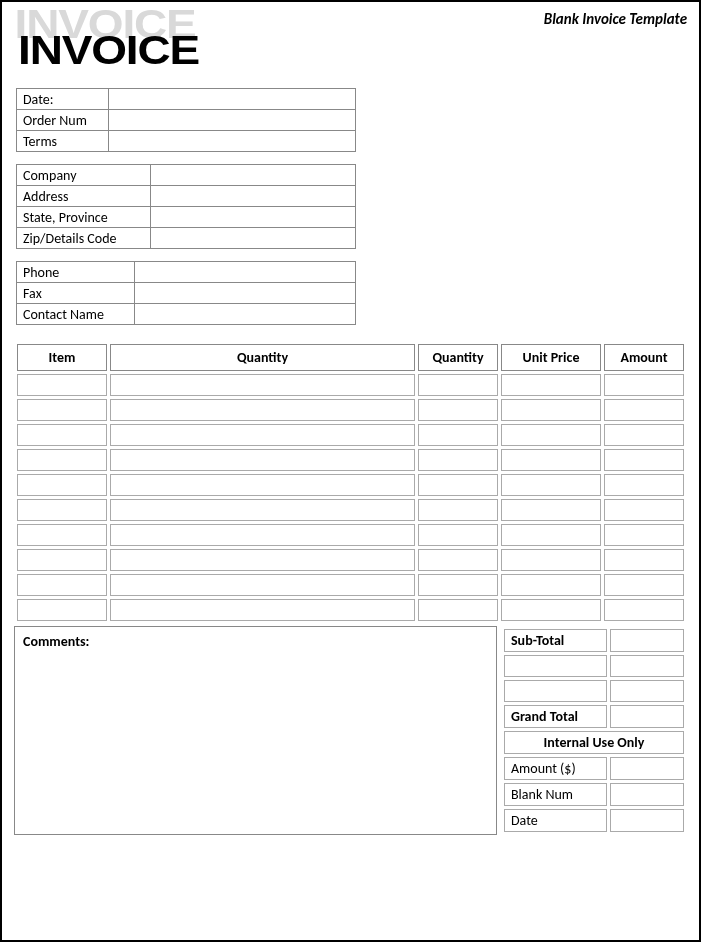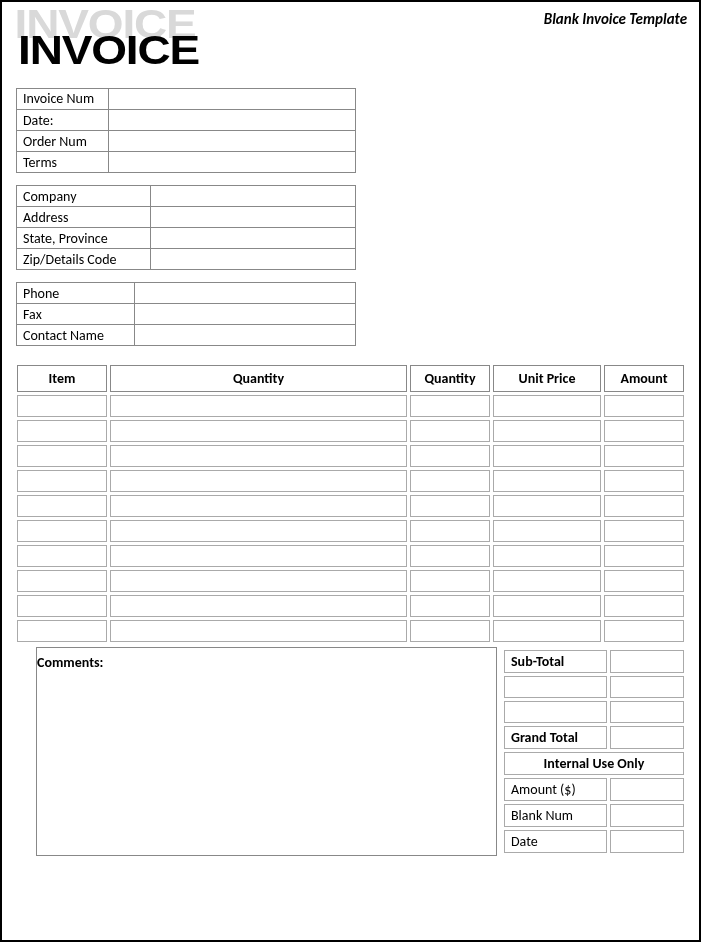--- a/index.html
+++ b/index.html
@@ -91,36 +91,35 @@
     background: #fff;
   }
   .items-table td {
     border: 1px solid #aaa;
     height: 22px;
     padding: 0 4px;
   }
   .col-item { width: 90px; }
   .col-details { }
   .col-qty { width: 80px; }
-  .col-price { width: 108px; }
+  .col-price { width: 100px; }
   .col-amount { width: 80px; text-align: center; }
 
   .bottom-row {
     display: flex;
     gap: 4px;
     margin-top: 2px;
   }
   .comments-box {
     flex: 1;
     border: 1px solid #888;
-    padding: 6px 0;
+    padding: 6px 8px;
     font-weight: bold;
     font-size: 14px;
     min-height: 170px;
-    margin-left: 22px;
   }
   .totals-col {
     width: 186px;
   }
   .totals-table {
     border-collapse: separate;
     border-spacing: 3px 3px;
     width: 100%;
   }
   .totals-table td {
@@ -144,24 +143,20 @@
 <div class="page">
 
   <div class="header-label">Blank Invoice Template</div>
 
   <div class="logo">
     <span class="ghost">INVOICE</span>
     <span class="front">INVOICE</span>
   </div>
 
   <div class="info-block block1">
-    <div class="info-row">
-      <div class="info-label" style="line-height:1.1;">Invoice Num</div>
-      <div class="info-value"></div>
-    </div>
     <div class="info-row">
       <div class="info-label">Date:</div>
       <div class="info-value"></div>
     </div>
     <div class="info-row">
       <div class="info-label">Order Num</div>
       <div class="info-value"></div>
     </div>
     <div class="info-row">
       <div class="info-label">Terms</div>

